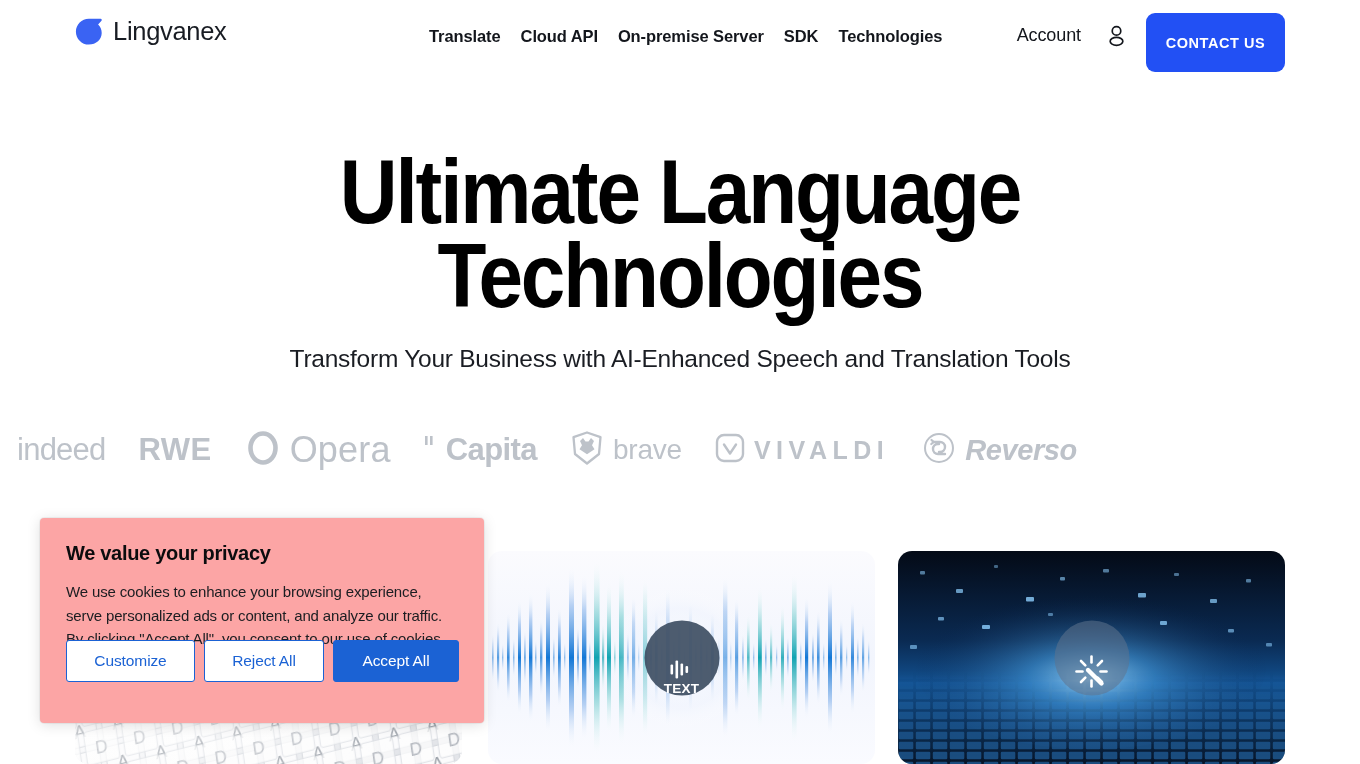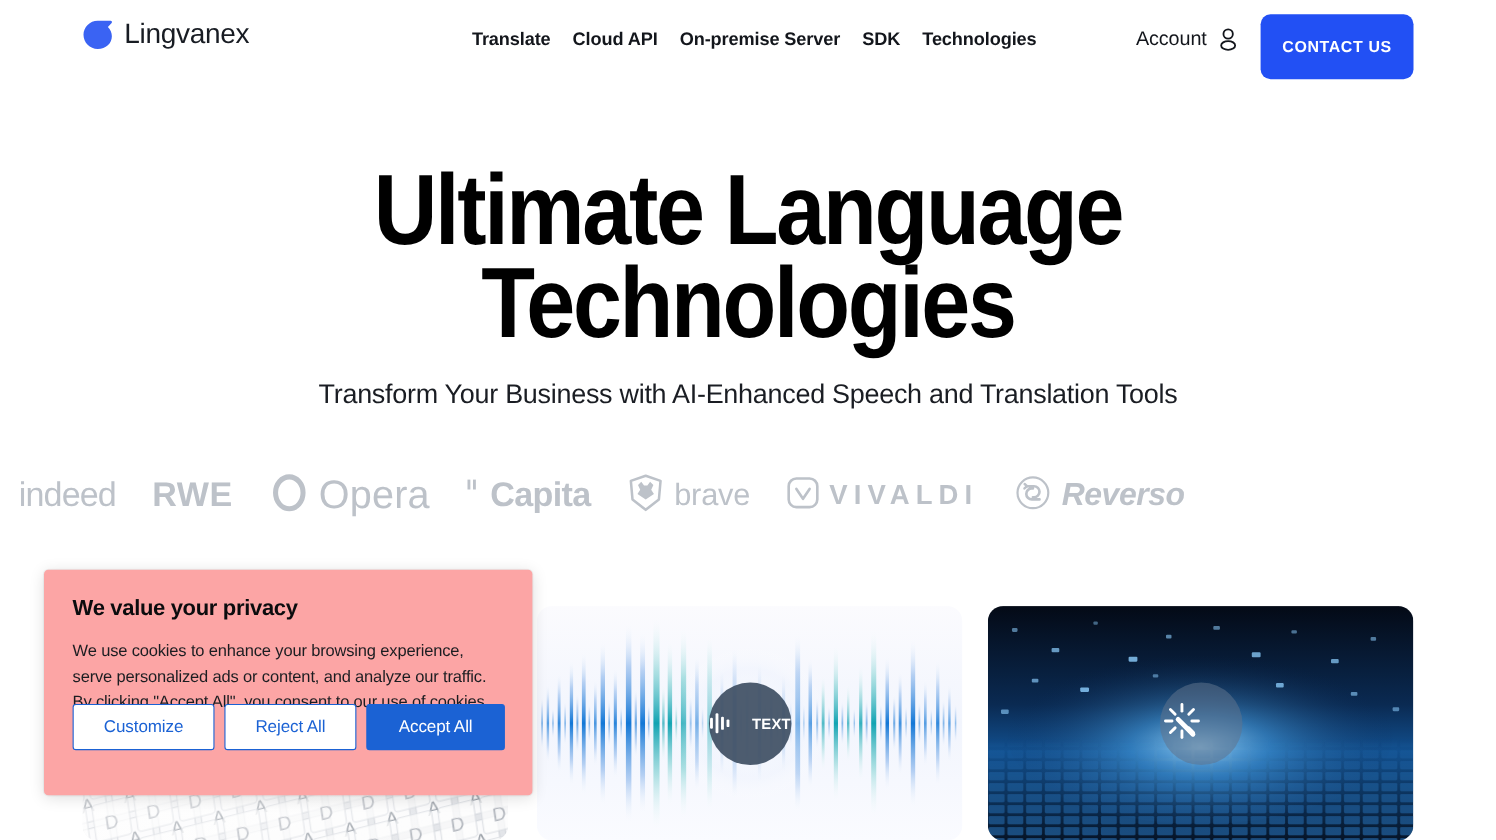--- a/index.html
+++ b/index.html
@@ -34,21 +34,21 @@
     position: absolute; left: 429px; top: 24px;
     display: flex; align-items: center; gap: 20px;
   }
   .nav-item {
     font-size: 16.5px; font-weight: 700; color: #13161C;
     letter-spacing: -0.1px; white-space: nowrap; cursor: pointer;
     line-height: 24px;
   }
   .account {
     position: absolute; right: 231px; top: 22px;
-    display: flex; align-items: center; gap: 7px; cursor: pointer;
+    display: flex; align-items: center; gap: 23px; cursor: pointer;
   }
   .account-label {
     font-size: 18px; font-weight: 400; color: #13161C; letter-spacing: -0.1px;
     line-height: 26px;
   }
   .account-icon { width: 25px; height: 25px; display:block; }
   .contact-btn {
     position: absolute; right: 75px; top: 13px;
     width: 139px; height: 59px;
     background: #2250F4; border-radius: 9px; border: none;
@@ -107,21 +107,21 @@
     border-radius: 14px; overflow: hidden;
   }
   #card-1 { left: 75px; }
   #card-2 { left: 488px; }
   #card-3 { left: 898px; }
 
   .card-badge {
     position: absolute; left: 50%; top: 50%;
     transform: translate(-50%, -50%);
     width: 75px; height: 75px; border-radius: 50%;
-    display: flex; align-items: center; justify-content: space-between;
+    display: flex; align-items: center; justify-content: flex-end; flex-direction: column;
   }
   .badge-dark { background: rgba(62,78,99,0.92); }
   .badge-glass { background: rgba(95,115,140,0.55); }
   .badge-text-label {
     color: #ffffff; font-size: 13.5px; font-weight: 700; letter-spacing: 0.2px;
   }
 
   
   .cookie {
     position: absolute; left: 40px; top: 518px;

